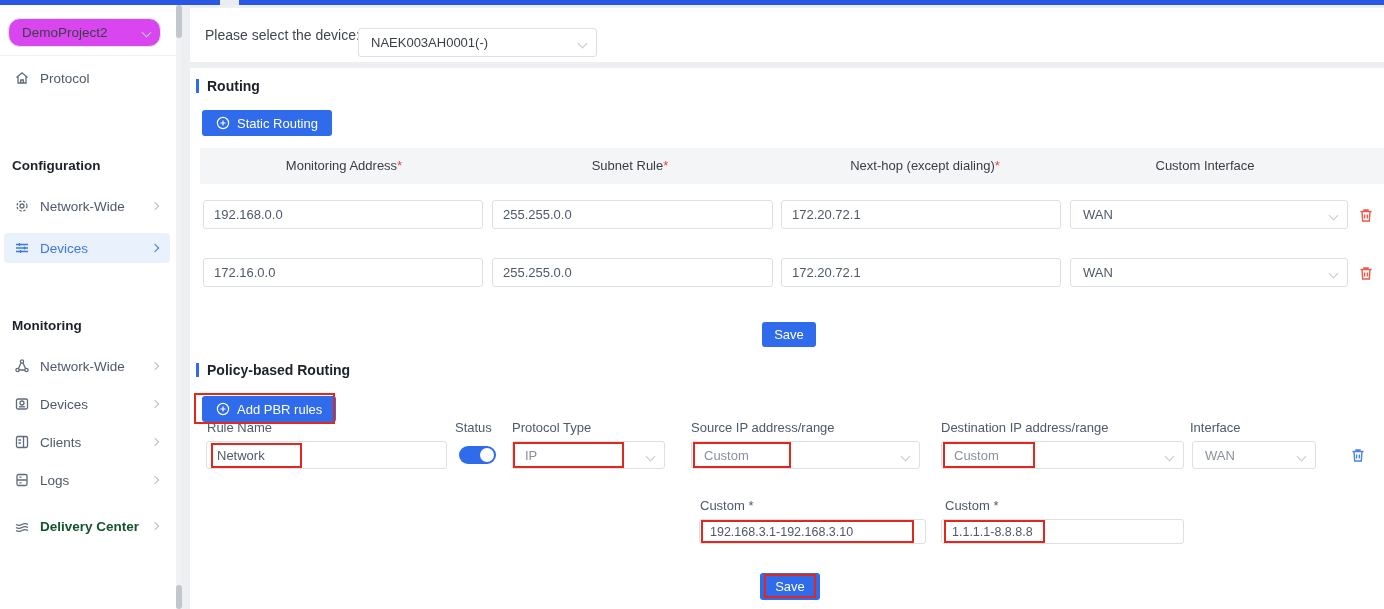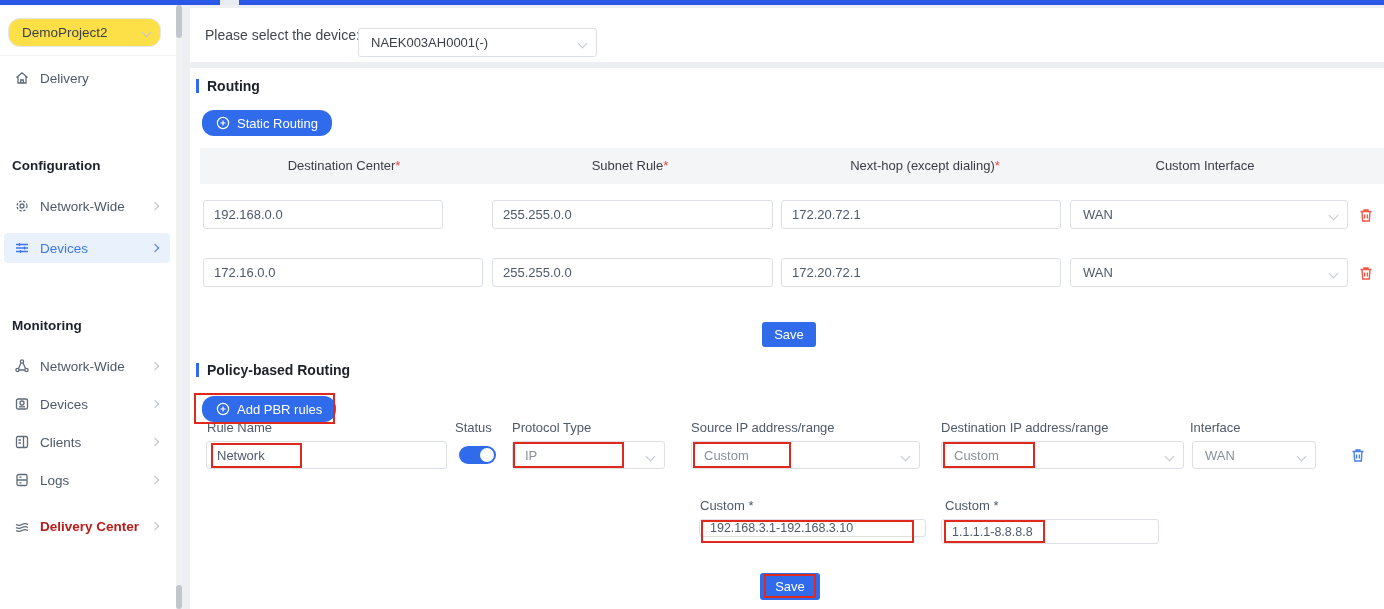--- a/index.html
+++ b/index.html
@@ -7,31 +7,31 @@
   body {
     position:relative; background:#edeff3; overflow:hidden;
     font-family:"Liberation Sans", sans-serif; color:#4e5969; font-size:13px;
   }
   
   .topbar { position:absolute; left:0; top:0; width:1384px; height:5px; background:#2b57e6; }
   .topbar-notch { position:absolute; left:220px; top:0; width:19px; height:5px; background:#e9ecf2; }
   
   .sidebar { position:absolute; left:0; top:5px; width:176px; height:604px; background:#fff; }
   .project-box { position:absolute; left:8px; top:13px; width:153px; height:29px;
-    border:1px solid #e5e6eb; border-radius:12px; background:#fde047;
+    border:1px solid #e5e6eb; border-radius:12px; background:#d946ef;
     display:flex; align-items:center; padding:0 10px 0 13px; cursor:pointer; }
   .project-box .pname { flex:1; font-size:13.5px; color:#3a3f46; }
   .sb-divider { position:absolute; left:0; top:50px; width:176px; border-top:1px solid #f0f1f3; }
   .sb-item { position:absolute; left:4px; width:166px; height:22px; display:flex; align-items:center; cursor:pointer; color:#4e5969; }
   .sb-item .ic { width:16px; height:16px; margin-left:10px; flex:none; color:#5f6b7a; }
   .sb-item .lbl { margin-left:10px; font-size:13.5px; white-space:nowrap; }
   .sb-item .chev-r { margin-left:auto; margin-right:12px; }
   .sb-item.selected { background:#e9f1fd; border-radius:4px; height:30px; color:#3e77ea; }
   .sb-item.selected .ic { color:#3e77ea; }
-  .sb-item.bold .lbl { font-weight:bold; color:#b91c1c; }
+  .sb-item.bold .lbl { font-weight:bold; color:#14532d; }
   .sb-header { position:absolute; left:12px; font-size:13.5px; font-weight:bold; color:#1d2129; }
   .chev-r { width:6px; height:6px; border-right:1.5px solid #b6bcc6; border-bottom:1.5px solid #b6bcc6;
     transform:rotate(-45deg); flex:none; }
   .sb-item.selected .chev-r { border-color:#3e77ea; }
   
   .sb-scroll { position:absolute; left:176px; top:5px; width:6px; height:604px; background:#f1f2f4; }
   .sb-thumb-top { position:absolute; left:0; top:0; width:6px; height:33px; background:#c2c6cd; border-radius:3px; }
   .sb-thumb-bottom { position:absolute; left:0; bottom:0; width:6px; height:24px; background:#c2c6cd; border-radius:3px; }
   
   .panel-device { position:absolute; left:190px; top:8px; width:1194px; height:54px; background:#fff; }
@@ -46,21 +46,21 @@
   .select .chev-d { position:absolute; right:10px; top:11px; }
   .chev-d { width:7px; height:7px; border-left:1.5px solid #c3c8d1; border-bottom:1.5px solid #c3c8d1;
     transform:rotate(-45deg); }
   .tinput { padding:0 10px; }
   .sel-muted { color:#8a9099;text-align:center; }
   
   .sec-title { position:absolute; left:6px; display:flex; align-items:center; }
   .sec-bar { width:3px; height:14px; background:#2f6bea; }
   .sec-text { margin-left:8px; font-size:14px; font-weight:bold; color:#1d2129; }
   
-  .btn-primary { position:absolute; height:26px; background:#2f6bea; border:none; border-radius:12px;
+  .btn-primary { position:absolute; height:26px; background:#2f6bea; border:none; border-radius:3px;
     color:#fff; font-family:"Liberation Sans", sans-serif; font-size:13px; display:flex; align-items:center;
     gap:7px; padding:0 14px; cursor:pointer; }
   .btn-save { position:absolute; height:25px; width:54px; background:#2f6bea; border:none; border-radius:3px;
     color:#fff; font-family:"Liberation Sans", sans-serif; font-size:13px; cursor:pointer; }
   .plus-ic { width:14px; height:14px; flex:none; }
   
   .thead { position:absolute; left:10px; width:1184px; height:36px; background:#f4f5f7; }
   .th-cell { position:absolute; top:10px; transform:translateX(-50%); font-size:13px; color:#383d45; white-space:nowrap; }
   .req { color:#f53f3f; }
   .trash { position:absolute; width:16px; height:17px; cursor:pointer; background:none; border:none; padding:0; }
@@ -95,21 +95,21 @@
     <span class="chev-d"></span>
   </div>
   <div class="sb-divider"></div>
 
   <div class="sb-item" style="top:62px">
     <span class="ic">
       <svg viewBox="0 0 16 16" fill="none" stroke="currentColor" stroke-width="1.3">
           <path d="M2.5 7.5 8 2.8l5.5 4.7M4 6.8V13h8V6.8M6.7 13v-3h2.6v3"></path>
         </svg>
     </span>
-    <span class="lbl">Delivery</span>
+    <span class="lbl">Protocol</span>
   </div>
 
 
   <div class="sb-header" style="top:153px">Configuration</div>
 
   <div class="sb-item" style="top:190px">
     <span class="ic">
       <svg viewBox="0 0 16 16" fill="none" stroke="currentColor" stroke-width="1.3">
           <circle cx="8" cy="8" r="5" stroke-dasharray="2.4 1.6"></circle>
           <circle cx="8" cy="8" r="2"></circle>
@@ -214,28 +214,28 @@
     <span class="plus-ic">
       <svg viewBox="0 0 14 14" fill="none" stroke="#fff" stroke-width="1.2">
           <circle cx="7" cy="7" r="5.6"></circle>
           <path d="M7 4.4v5.2M4.4 7h5.2"></path>
         </svg>
     </span>
     <span>Static Routing</span>
   </button>
 
   <div class="thead" style="top:80px">
-    <span class="th-cell" style="left:144px"><span>Destination Center</span><span class="req">*</span></span>
+    <span class="th-cell" style="left:144px"><span>Monitoring Address</span><span class="req">*</span></span>
     <span class="th-cell" style="left:430px"><span>Subnet Rule</span><span class="req">*</span></span>
     <span class="th-cell" style="left:725px"><span>Next-hop (except dialing)</span><span class="req">*</span></span>
     <span class="th-cell" style="left:1005px"><span>Custom Interface</span><span class="req"></span></span>
   </div>
 
   <div>
-    <input class="tinput" style="left: 13px; top: 132px; width: 240px;" value="192.168.0.0">
+    <input class="tinput" style="left: 13px; top: 132px; width: 280px;" value="192.168.0.0">
     <input class="tinput" style="left: 302px; top: 132px; width: 281px;" value="255.255.0.0">
     <input class="tinput" style="left: 591px; top: 132px; width: 280px;" value="172.20.72.1">
     <div class="select" style="left:880px; top:132px; width:278px;">
       <span>WAN</span>
       <span class="chev-d"></span>
     </div>
     <button class="trash red" style="left:1168px; top:139px;">
       <svg viewBox="0 0 16 17" fill="none" stroke="currentColor" stroke-width="1.4">
           <path d="M2.5 4.5h11M6 4.5V3h4v1.5M4 4.5l.7 9.5h6.6l.7-9.5M6.6 7.5v4M9.4 7.5v4"></path>
         </svg>
@@ -311,24 +311,24 @@
   </div>
   <button class="trash blue" style="left:1160px; top:379px;">
     <svg viewBox="0 0 16 17" fill="none" stroke="currentColor" stroke-width="1.4">
         <path d="M2.5 4.5h11M6 4.5V3h4v1.5M4 4.5l.7 9.5h6.6l.7-9.5M6.6 7.5v4M9.4 7.5v4"></path>
       </svg>
   </button>
 
   <span class="f-label" style="left:510px; top:430px;">Custom *</span>
   <span class="f-label" style="left:755px; top:430px;">Custom *</span>
 
-  <input class="tinput" style="left: 509px; top: 451px; width: 227px; height: 18px; font-size: 12.5px;" value="192.168.3.1-192.168.3.10">
+  <input class="tinput" style="left: 509px; top: 451px; width: 227px; height: 25px; font-size: 12.5px;" value="192.168.3.1-192.168.3.10">
   <div class="red-box" style="left:511px; top:452px; width:213px; height:23px;"></div>
 
-  <input class="tinput" style="left: 751px; top: 451px; width: 218px; height: 25px; font-size: 12.5px;" value="1.1.1.1-8.8.8.8">
+  <input class="tinput" style="left: 751px; top: 451px; width: 243px; height: 25px; font-size: 12.5px;" value="1.1.1.1-8.8.8.8">
   <div class="red-box" style="left:754px; top:452px; width:101px; height:23px;"></div>
 
   <div class="save2-wrap">
     <span class="inner-red"></span>
     <span class="s-lbl">Save</span>
   </div>
 
 </div>
 
 </body></html>

